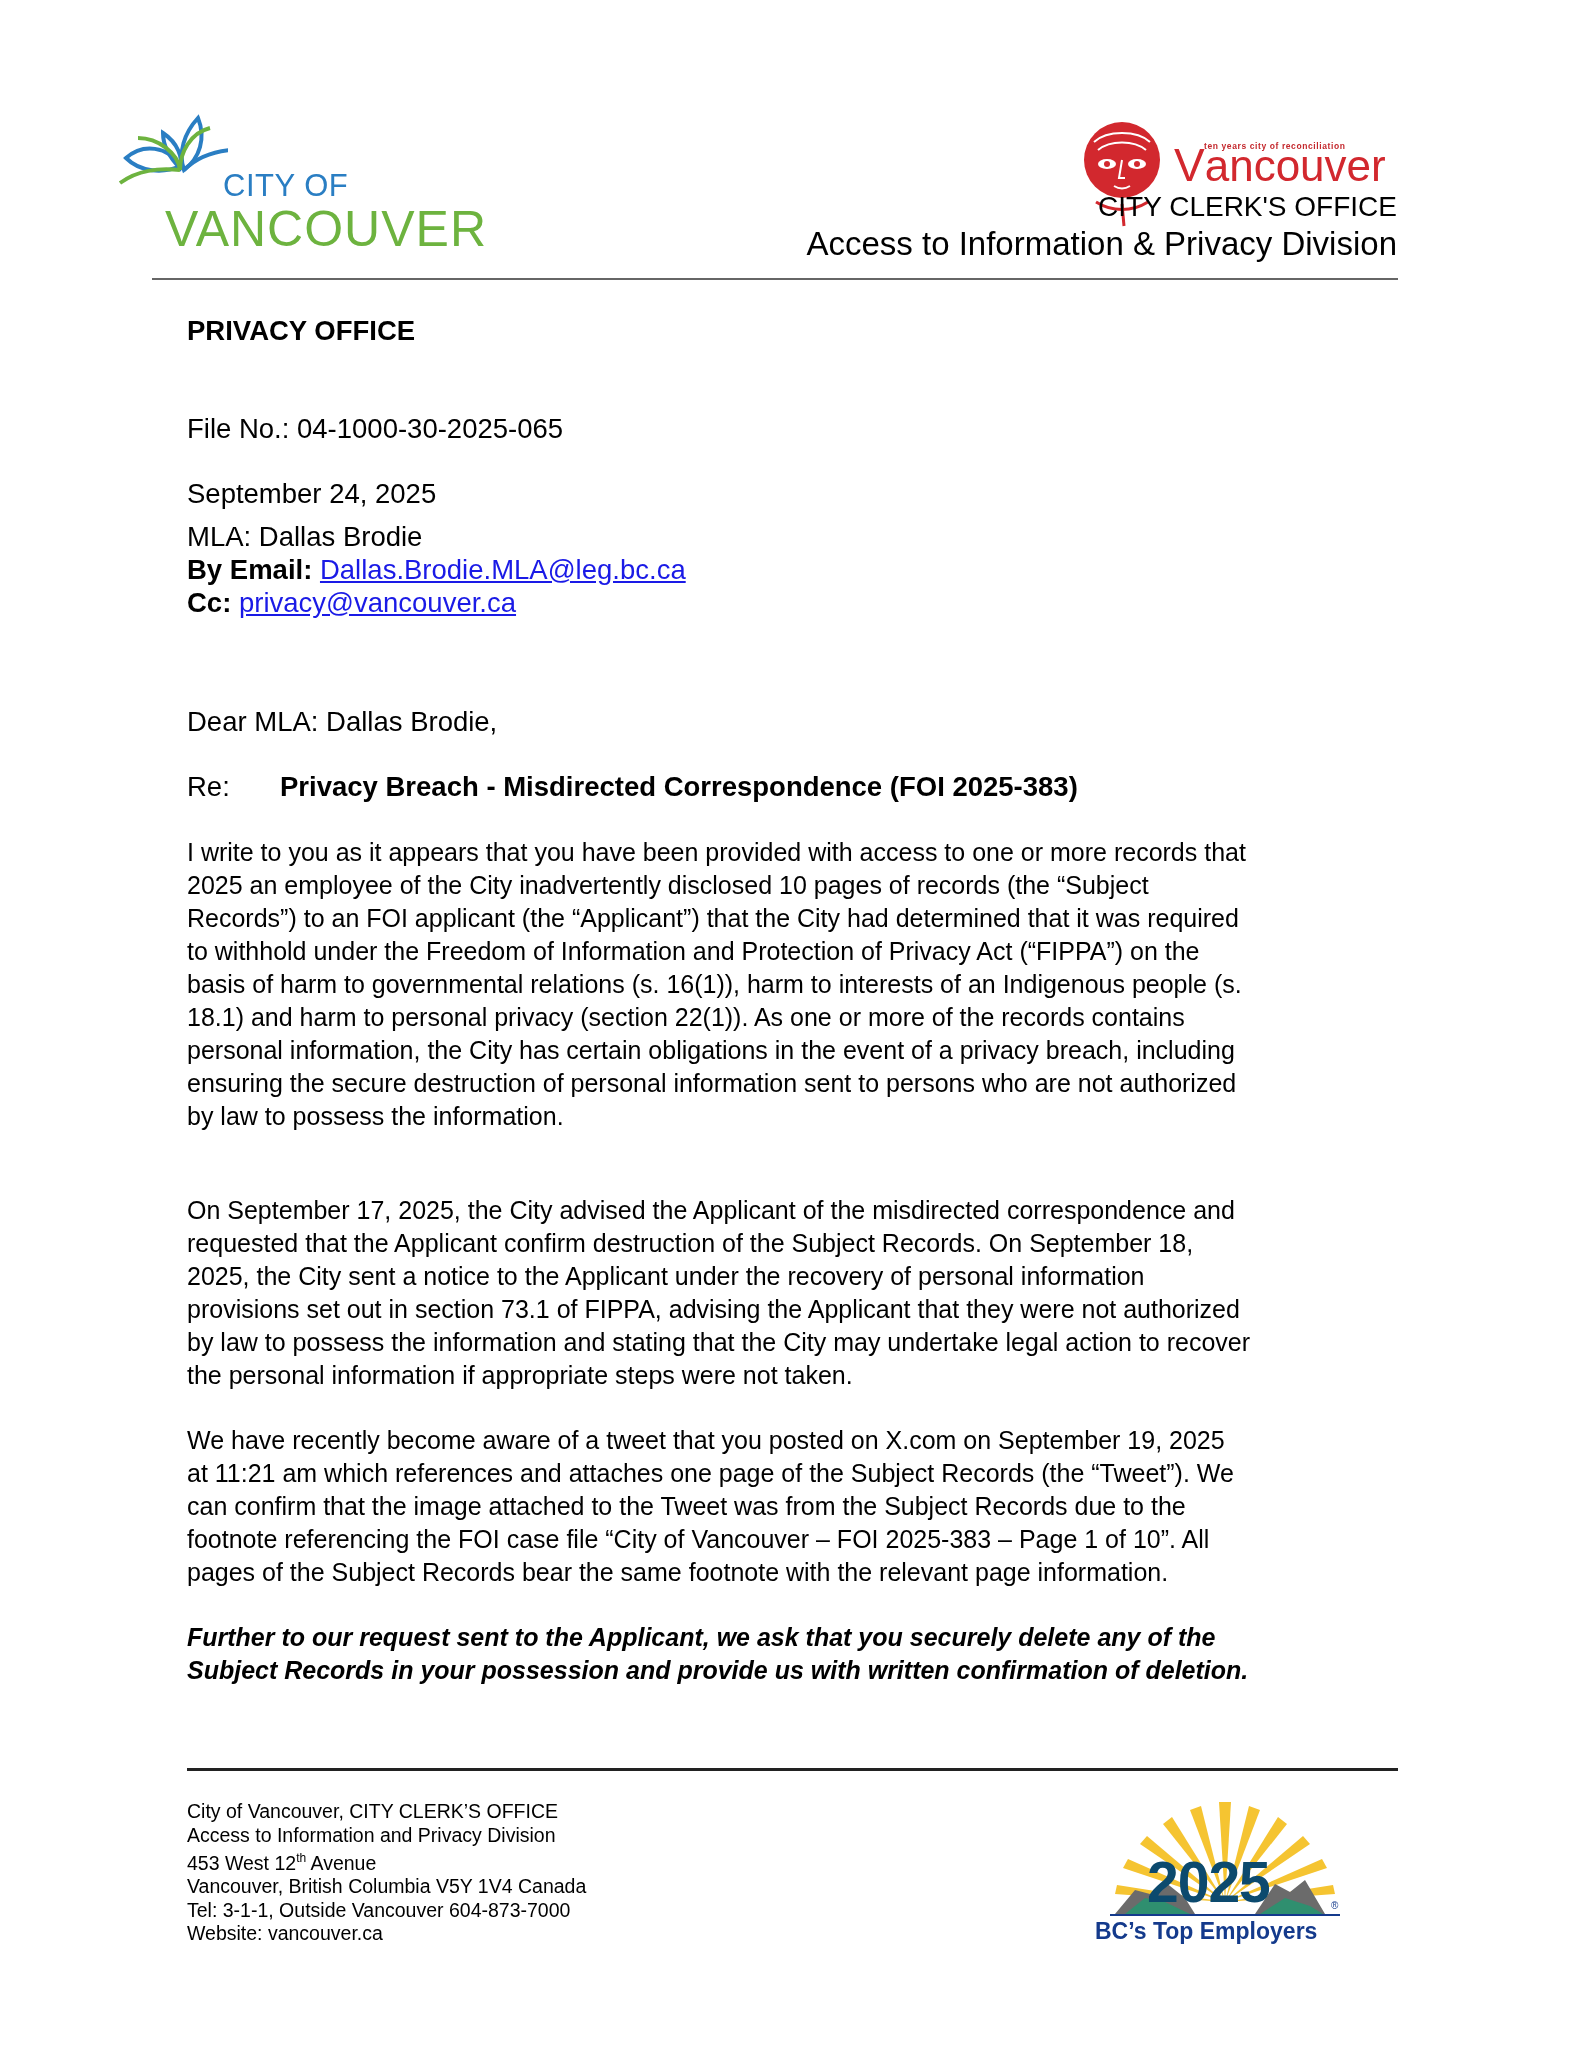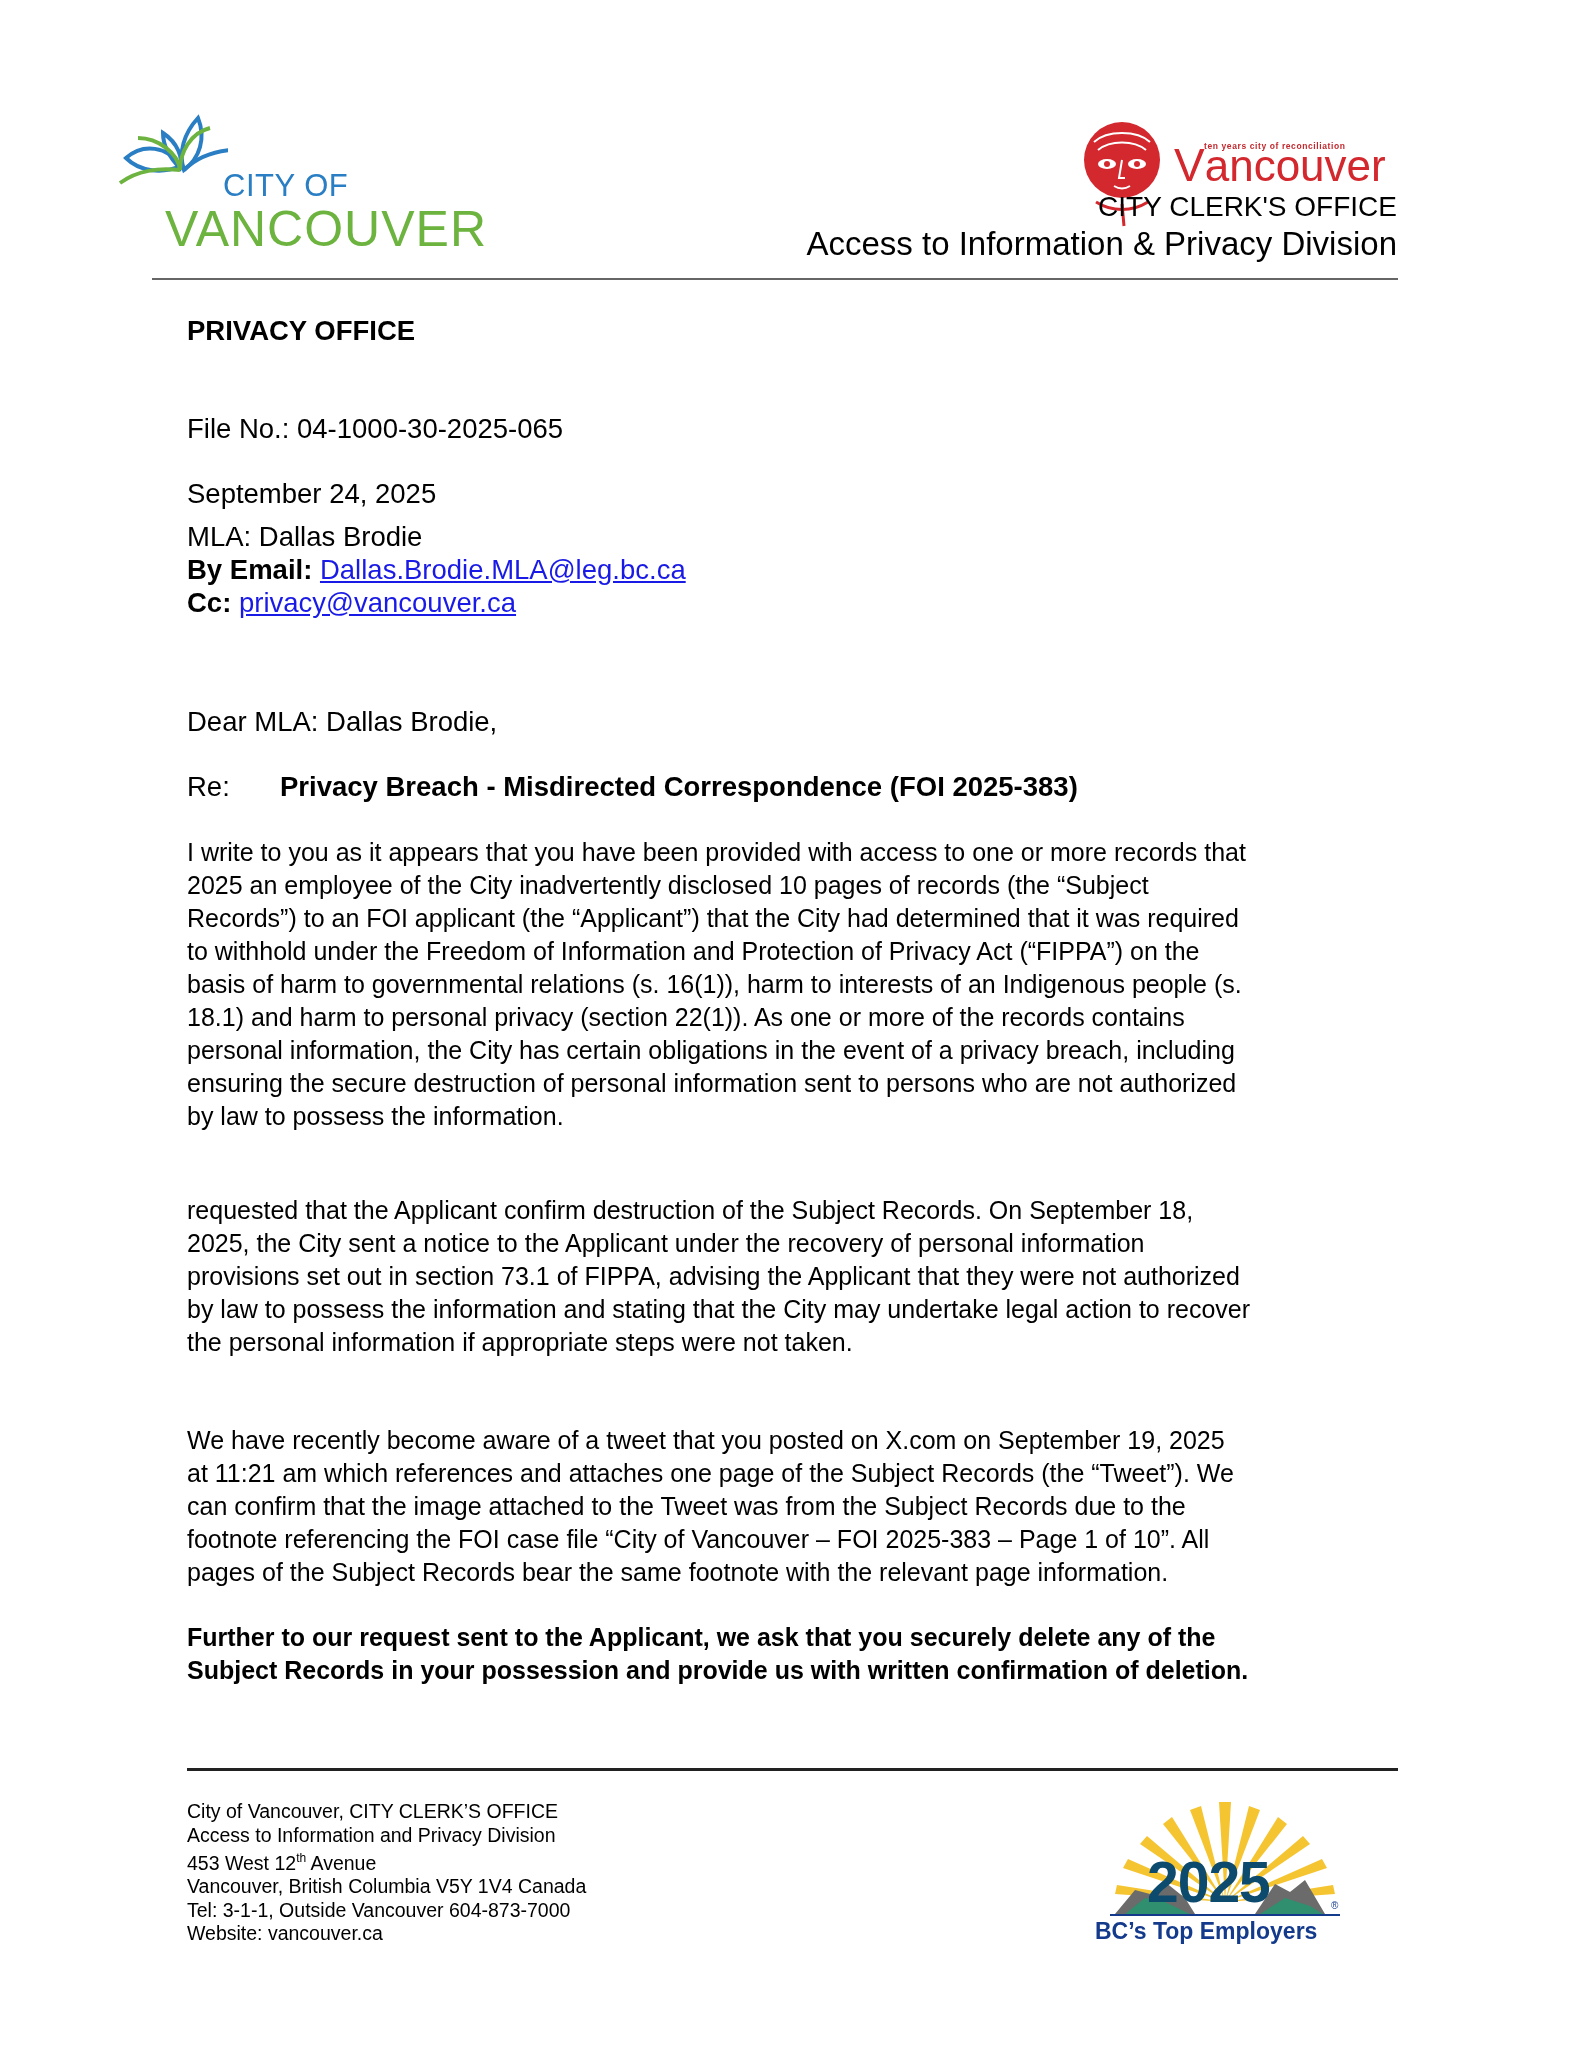--- a/index.html
+++ b/index.html
@@ -36,21 +36,21 @@
   #letter-date { top: 477px; }
   #recipient-block { top: 520px; }
   #salutation { top: 705px; }
   #re-line { top: 770px; }
   #re-line .re-label { display: inline-block; width: 93px; }
   .para { left: 187px; width: 1215px; font-size: 25px; line-height: 33px; }
   .para .line { white-space: nowrap; }
   #para-1 { top: 836px; }
   #para-2 { top: 1194px; }
   #para-3 { top: 1424px; }
-  #para-4 { top: 1621px; font-weight: bold; }
+  #para-4 { top: 1621px; font-weight: bold; font-style: italic; }
 
   #footer-rule { left: 187px; top: 1768px; width: 1211px; height: 3px; background: #222; }
   #footer-address { left: 187px; top: 1800px; font-size: 19.5px; line-height: 23.5px; white-space: nowrap; }
   #footer-address sup { font-size: 12px; }
 
   #top-employers { left: 1095px; top: 1802px; width: 260px; height: 150px; }
   #top-employers svg { position: absolute; left: 0; top: 0; }
   #te-year { position: absolute; left: 52px; top: 52px; font-size: 57px; font-weight: bold; color: #0c4a6e; line-height: 1; letter-spacing: -1px; }
   #te-label { position: absolute; left: 0; top: 118px; font-size: 23px; font-weight: bold; color: #143a8c; line-height: 1; white-space: nowrap; }
   #te-reg { position: absolute; left: 236px; top: 98px; font-size: 10px; color: #143a8c; }
@@ -121,20 +121,21 @@
   <div class="line">Records”) to an FOI applicant (the “Applicant”) that the City had determined that it was required</div>
   <div class="line">to withhold under the Freedom of Information and Protection of Privacy Act (“FIPPA”) on the</div>
   <div class="line">basis of harm to governmental relations (s. 16(1)), harm to interests of an Indigenous people (s.</div>
   <div class="line">18.1) and harm to personal privacy (section 22(1)).  As one or more of the records contains</div>
   <div class="line">personal information, the City has certain obligations in the event of a privacy breach, including</div>
   <div class="line">ensuring the secure destruction of personal information sent to persons who are not authorized</div>
   <div class="line">by law to possess the information.</div>
 </div>
 
 <div id="para-2" class="abs para">
+  <div class="line">On September 17, 2025, the City advised the Applicant of the misdirected correspondence and</div>
   <div class="line">requested that the Applicant confirm destruction of the Subject Records.  On September 18,</div>
   <div class="line">2025, the City sent a notice to the Applicant under the recovery of personal information</div>
   <div class="line">provisions set out in section 73.1 of FIPPA, advising the Applicant that they were not authorized</div>
   <div class="line">by law to possess the information and stating that the City may undertake legal action to recover</div>
   <div class="line">the personal information if appropriate steps were not taken.</div>
 </div>
 
 <div id="para-3" class="abs para">
   <div class="line">We have recently become aware of a tweet that you posted on X.com on September 19, 2025</div>
   <div class="line">at 11:21 am which references and attaches one page of the Subject Records (the “Tweet”).  We</div>

